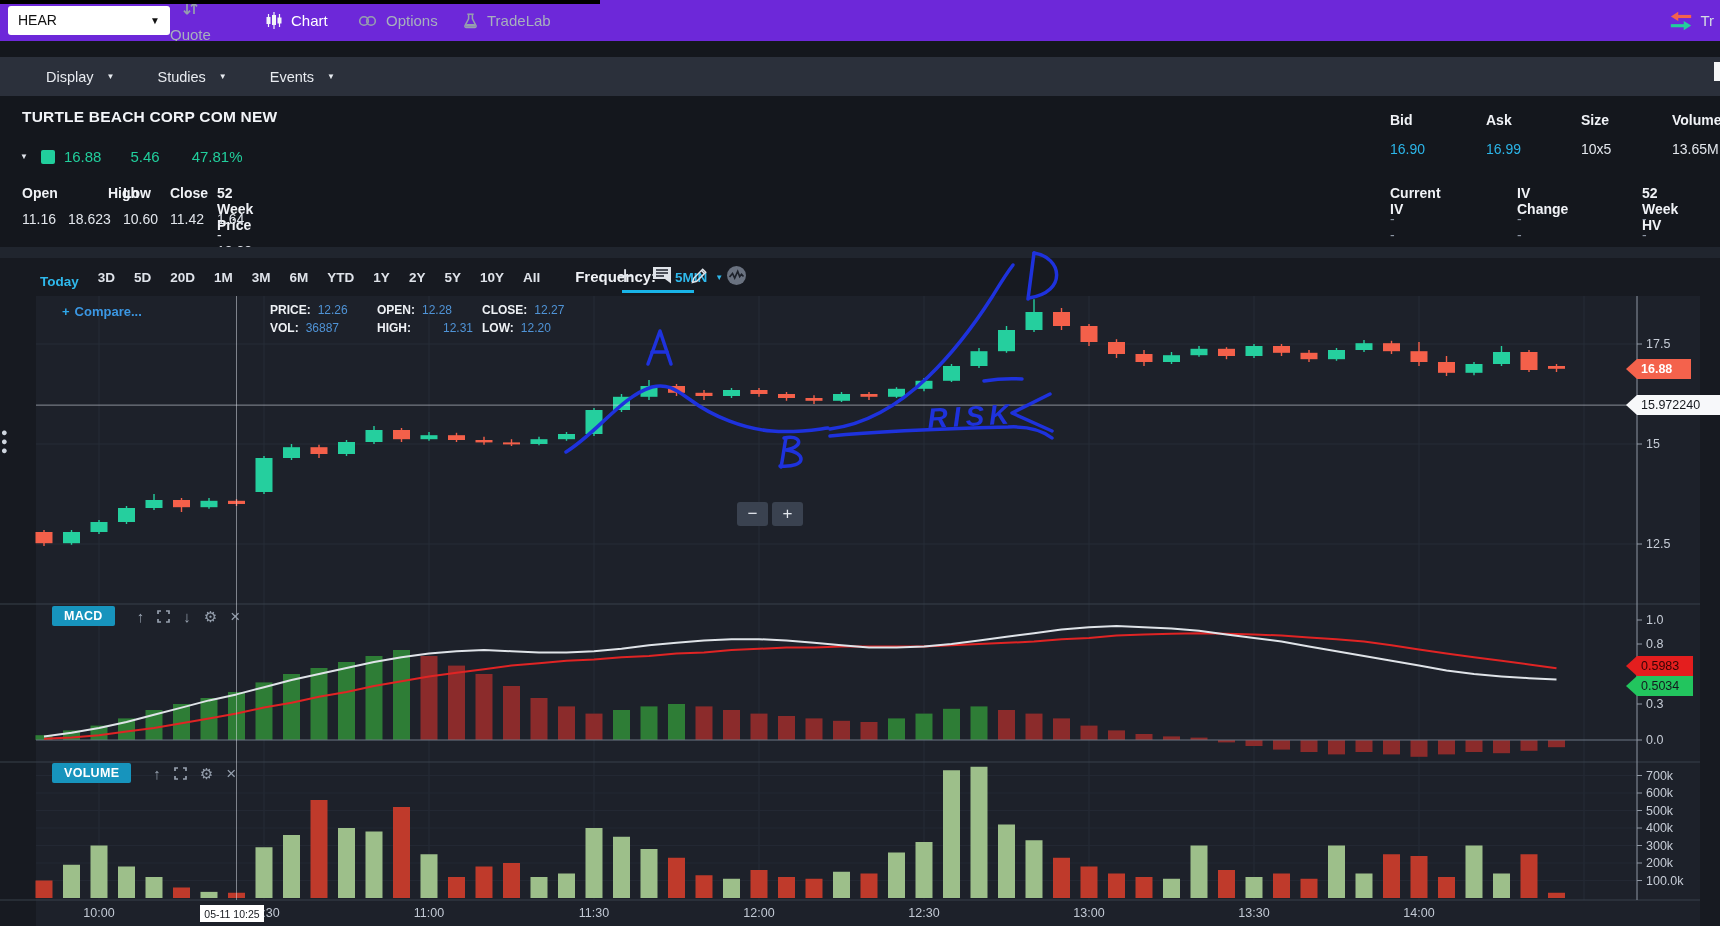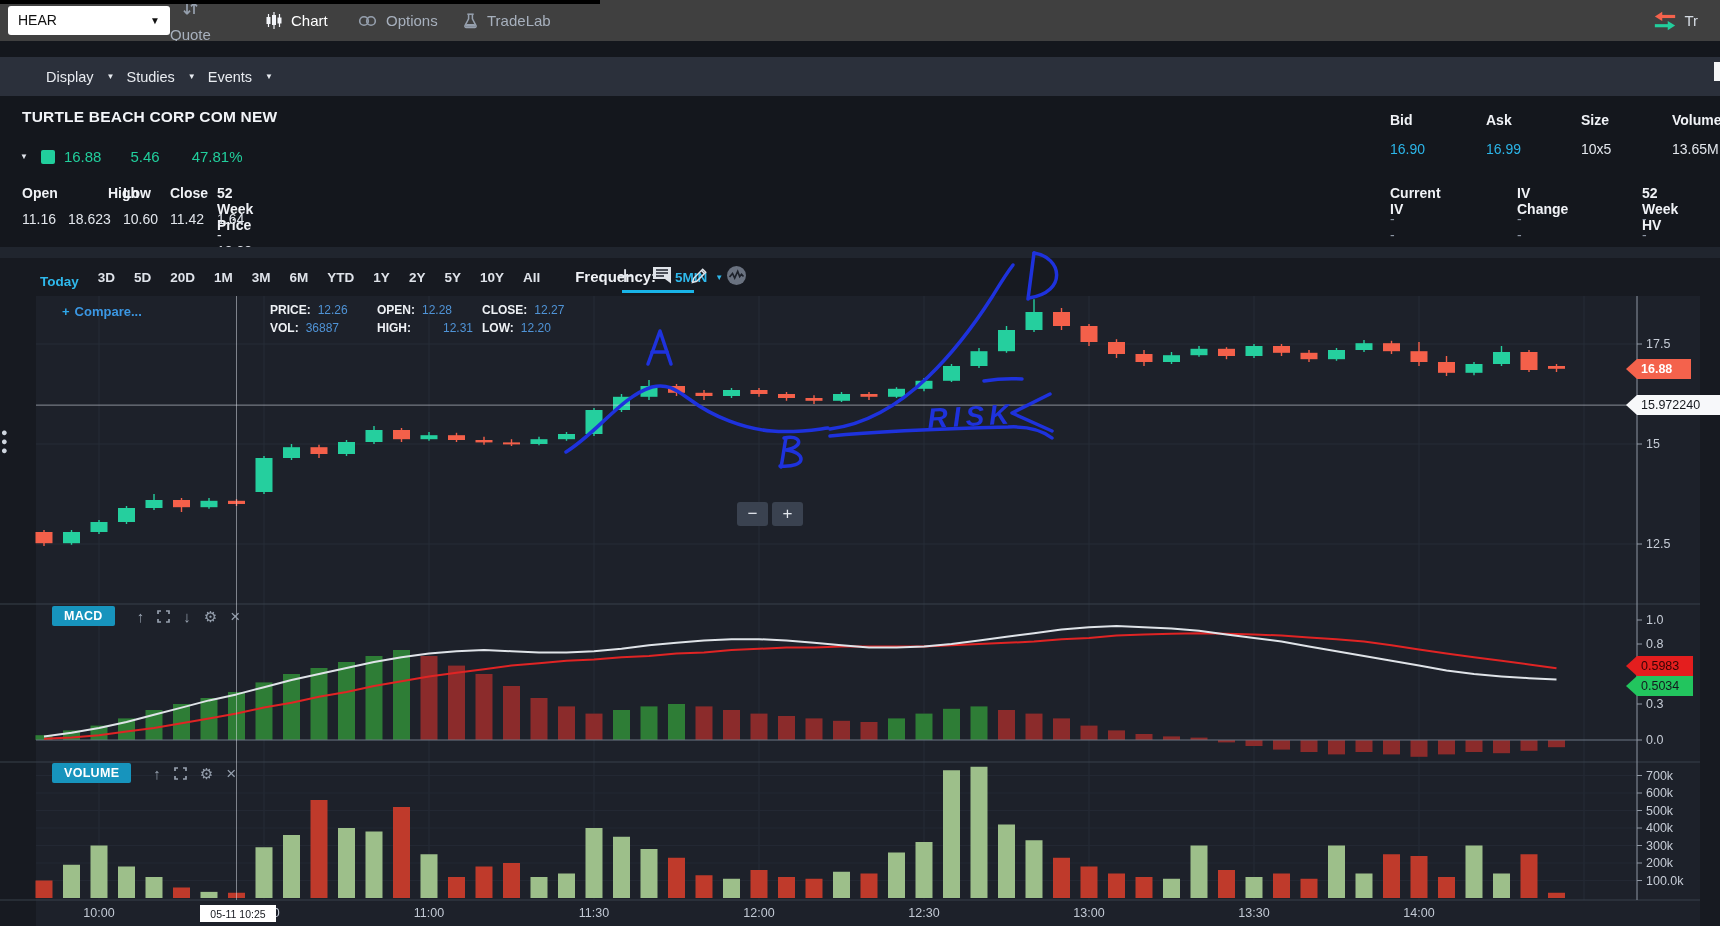--- a/index.html
+++ b/index.html
@@ -3,21 +3,21 @@
 <meta charset="utf-8">
 <style>
   html,body{margin:0;padding:0;}
   body{
     width:1720px;height:926px;position:relative;overflow:hidden;
     background:#14171d;font-family:"Liberation Sans",sans-serif;
     -webkit-font-smoothing:antialiased;
   }
   .abs{position:absolute;}
   
-  #topnav{left:0;top:0;width:1720px;height:41px;background:#404040;}
+  #topnav{left:0;top:0;width:1720px;height:41px;background:#6d28d9;}
   #top-black-strip{left:0;top:0;width:600px;height:4px;background:#000;}
   #symbol-select{
     left:8px;top:6px;width:162px;height:29px;background:#ffffff;border-radius:3px;
     color:#111;font-size:14px;line-height:29px;padding-left:10px;box-sizing:border-box;
   }
   #symbol-select .sel-caret{position:absolute;right:10px;top:0;color:#111;font-size:10px;line-height:29px;}
   .navtab{top:0;height:41px;display:flex;align-items:center;gap:9px;color:#a7b0bd;font-size:15px;}
   .navtab.active{color:#ffffff;font-weight:normal;}
   #trade-shortcut{display:flex;align-items:center;gap:7px;color:#d5dbe3;font-size:15px;}
   
@@ -63,21 +63,21 @@
   #signal-badge{left:1626px;top:656px;background:#e41e1e;color:#330505;min-width:46px;}
   #macd-badge{left:1626px;top:676px;background:#22c55e;color:#15181e;min-width:46px;}
   .pane-header{display:flex;align-items:center;gap:12px;}
   .pane-title{background:#1794bd;color:#fff;font-size:12.5px;font-weight:bold;
               padding:3px 12px;border-radius:2px;letter-spacing:.3px;}
   .pic{color:#96a0ae;font-size:15px;line-height:15px;display:inline-flex;align-items:center;}
   .zoom-btn{width:31px;height:24px;background:#3a4250;border-radius:3px;color:#e3e7ed;
             font-size:17px;display:flex;align-items:center;justify-content:center;}
   #zoom-out-btn{left:737px;top:502px;}
   #zoom-in-btn{left:772px;top:502px;}
-  #crosshair-tooltip{left:200px;top:905px;width:76px;height:17px;background:#fff;color:#16191f;
+  #crosshair-tooltip{left:200px;top:905px;width:64px;height:17px;background:#fff;color:#16191f;
                      font-size:10.5px;display:flex;align-items:center;justify-content:center;}
   #panel-drag-handle{left:1px;top:428px;color:#cfd6df;font-size:11px;line-height:9px;letter-spacing:0;}
   svg text{font-family:"Liberation Sans",sans-serif;}
 </style>
 </head>
 <body>
 
 <div id="topnav" class="abs">
   <div id="symbol-select" class="abs">
     <span>HEAR</span>
@@ -116,37 +116,37 @@
         <span class="pic">
           <svg width="15" height="16" viewBox="0 0 15 16">
             <path d="M5.6 1.5v4.4L2 12.6A1.3 1.3 0 0 0 3.2 14.5h8.6A1.3 1.3 0 0 0 13 12.6L9.4 5.9V1.5" fill="none" stroke="#96a0ae" stroke-width="1.5"></path>
             <path d="M4.3 1.2h6.4" stroke="#96a0ae" stroke-width="1.5"></path>
             <path d="M3.4 11h8.2l.8 1.8a.7.7 0 0 1-.6 1H3.2a.7.7 0 0 1-.6-1z" fill="#96a0ae"></path>
           </svg>
         </span>
         <span>TradeLab</span>
       </div>
     </div>
-  <div id="trade-shortcut" class="abs" style="right:22px;top:0;height:41px;">
+  <div id="trade-shortcut" class="abs" style="right:6px;top:0;height:41px;">
     <span class="tool">
       <svg width="26" height="20" viewBox="0 0 26 20">
         <polygon points="10,0 2,5 10,10" fill="#f4624c"></polygon>
           <rect x="8" y="3.4" width="16" height="3.4" fill="#f4624c"></rect>
         <polygon points="16,10 24,15 16,20" fill="#22ce9c"></polygon>
           <rect x="2" y="13.4" width="16" height="3.4" fill="#22ce9c"></rect>
       </svg>
     </span>
     <span>Tr</span>
   </div>
 </div>
 <div id="top-black-strip" class="abs"></div>
 <div id="nav-gap" class="abs"></div>
 
 <div id="menubar" class="abs">
-  <div id="menu-items" class="abs" style="left:46px;top:0;display:flex;gap:12px;">
+  <div id="menu-items" class="abs" style="left:46px;top:0;display:flex;gap:43px;">
       <div class="menu-item">
         <span>Display</span>
         <span class="caret">▼</span>
       </div>
       <div class="menu-item">
         <span>Studies</span>
         <span class="caret">▼</span>
       </div>
       <div class="menu-item">
         <span>Events</span>

